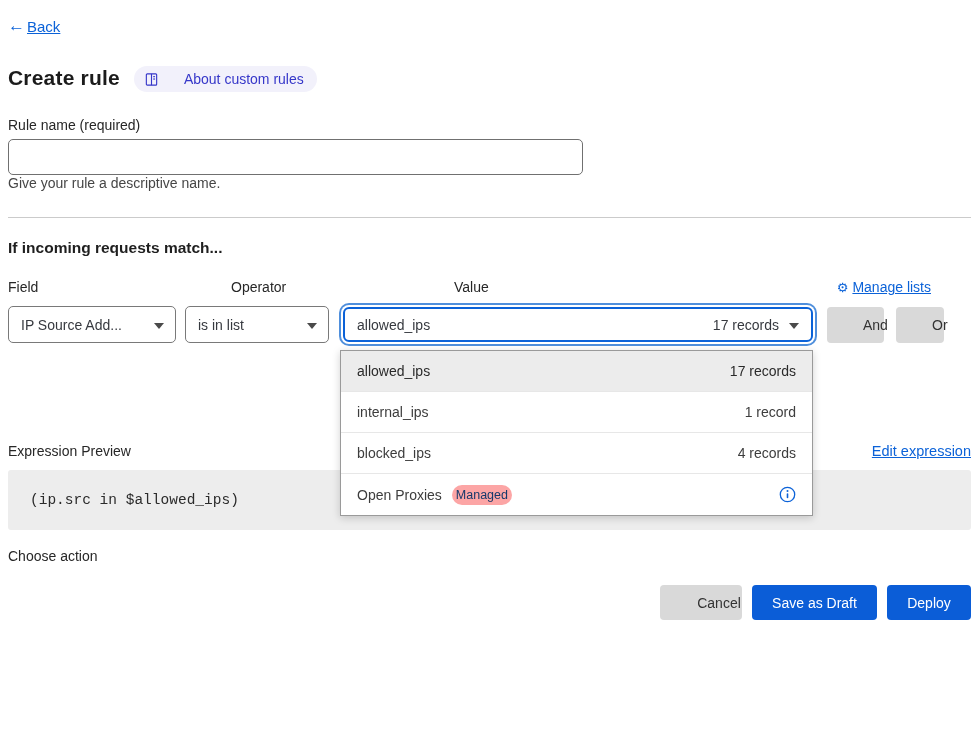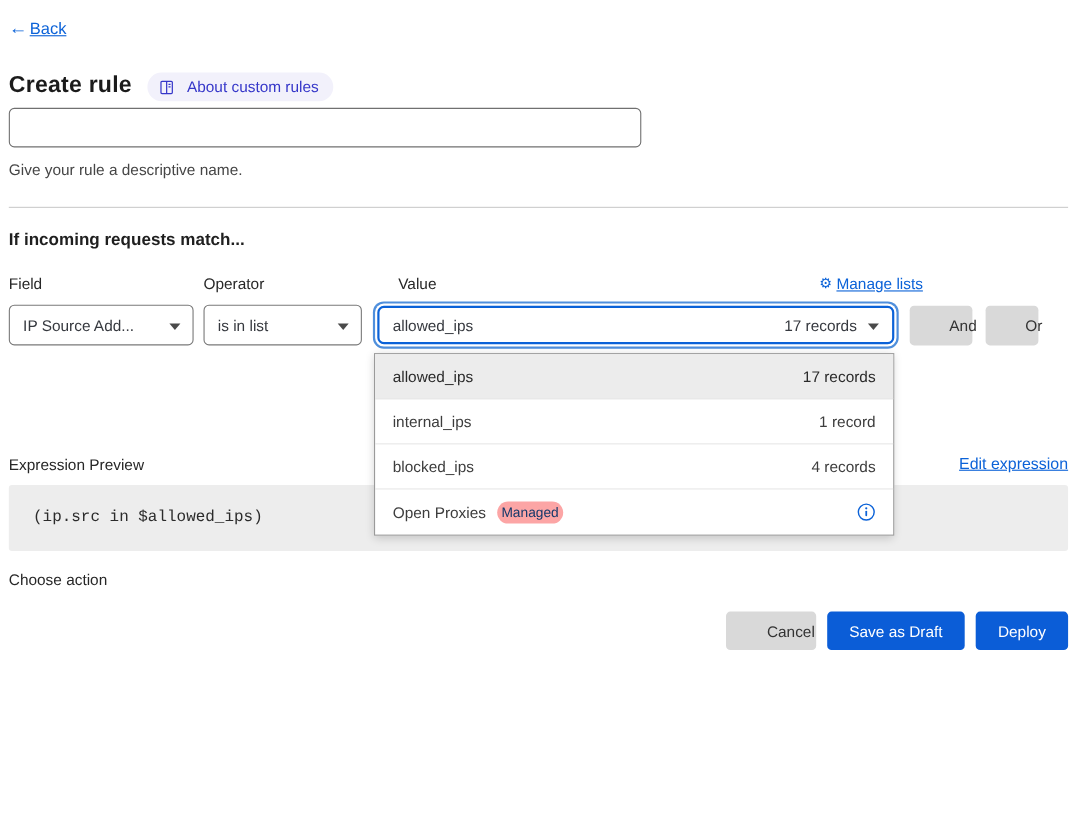--- a/index.html
+++ b/index.html
@@ -12,37 +12,37 @@
   .container { padding: 16px 8px 0 8px; position: relative; }
 
   
   .back-link { display:inline-flex; align-items:center; gap:2px; color:#0b62d8; font-size:15px; text-decoration:none; cursor:pointer; }
   .back-link .arrow { font-size:17px; text-decoration:none; }
   .back-link .back-text { text-decoration:underline; }
 
   
   .title-row { margin-top:30px; display:flex; align-items:flex-start; gap:14px; }
   .page-title { font-size:21px; font-weight:700; color:#1b1b1b; letter-spacing:0.2px; }
-  .about-badge { display:inline-flex; align-items:center; gap:11px; background:#f2f1fb; color:#3637c9;
+  .about-badge { display:inline-flex; align-items:center; gap:25px; background:#f2f1fb; color:#3637c9;
     font-size:14px; padding:5px 13px 5px 10px; border-radius:14px; cursor:pointer; }
   .about-badge svg { display:block; }
 
   
   .field-label { font-size:14px; color:#272727; margin-top:25px; }
   .rule-name-input { margin-top:6px; width:575px; height:36px; border:1px solid #707070; border-radius:5px;
     font-size:14px; padding:0 10px; font-family:inherit; color:#2b2b2b; outline:none; }
-  .helper-text { margin-top:12px; font-size:14px; color:#464646; }
+  .helper-text { margin-top:0; font-size:14px; color:#464646; }
 
   .divider { border:none; border-top:1px solid #cbcbcb; margin-top:26px; }
 
   .section-heading { font-size:15.5px; font-weight:700; color:#1f1f1f; margin-top:21px; }
   .then-heading { margin-top:24px; }
 
   
-  .cond-labels { display:flex; margin-top:22px; font-size:14px; color:#272727; }
+  .cond-labels { display:flex; margin-top:22px; font-size:14px; color:#272727;gap:46px; }
   .cond-labels .lbl-field { width:168px; }
   .cond-labels .lbl-operator { width:168px; margin-left:9px; }
   .cond-labels .lbl-value-cell { width:477px; margin-left:9px; display:flex; justify-content:space-between; align-items:center; }
   .manage-lists { display:inline-flex; align-items:center; gap:4px; color:#0b62d8; font-size:14px; cursor:pointer; }
   .manage-lists .gear { font-size:13px; text-decoration:none; }
   .manage-lists .ml-text { text-decoration:underline; }
 
   .cond-row { display:flex; margin-top:11px; align-items:center; }
   .select-box { position:relative; height:37px; border:1px solid #797979; border-radius:5px; background:#fff;
     display:flex; align-items:center; padding:0 30px 0 12px; font-size:14px; color:#36393f; cursor:pointer; }
@@ -111,20 +111,21 @@
           <rect x="2.5" y="2" width="11" height="12" rx="1"></rect>
           <line x1="8" y1="2" x2="8" y2="14"></line>
           <line x1="9.8" y1="5" x2="11.8" y2="5"></line>
           <line x1="9.8" y1="7.5" x2="11.8" y2="7.5"></line>
         </svg>
       </span>
       <span>About custom rules</span>
     </span>
   </div>
 
+  <div class="field-label">Rule name (required)</div>
   <input class="rule-name-input" type="text" value="" style="">
   <div class="helper-text">Give your rule a descriptive name.</div>
 
   <hr class="divider">
 
   <div class="section-heading">If incoming requests match...</div>
 
   <div class="cond-labels">
     <div class="lbl-field">Field</div>
     <div class="lbl-operator">Operator</div>

